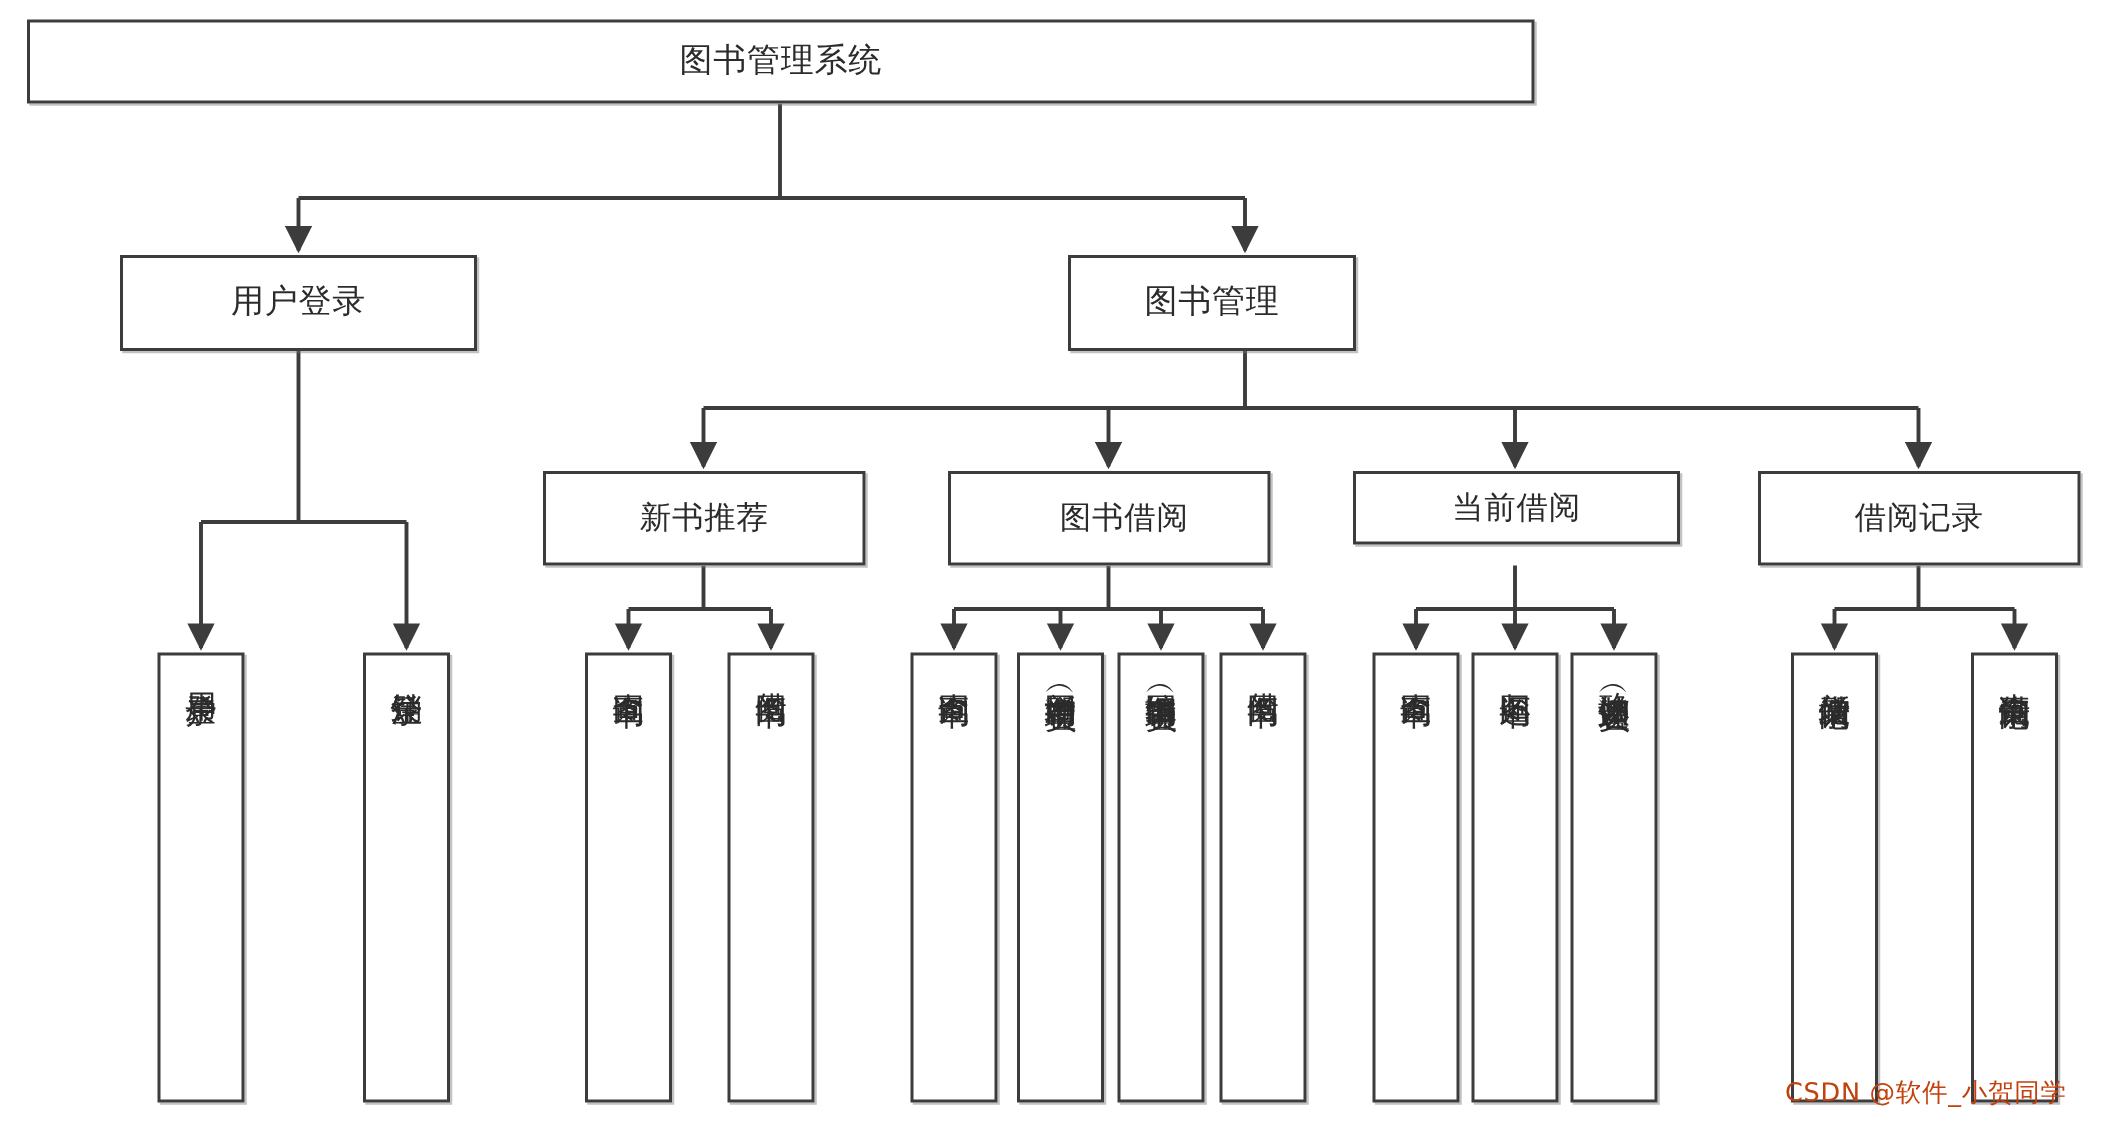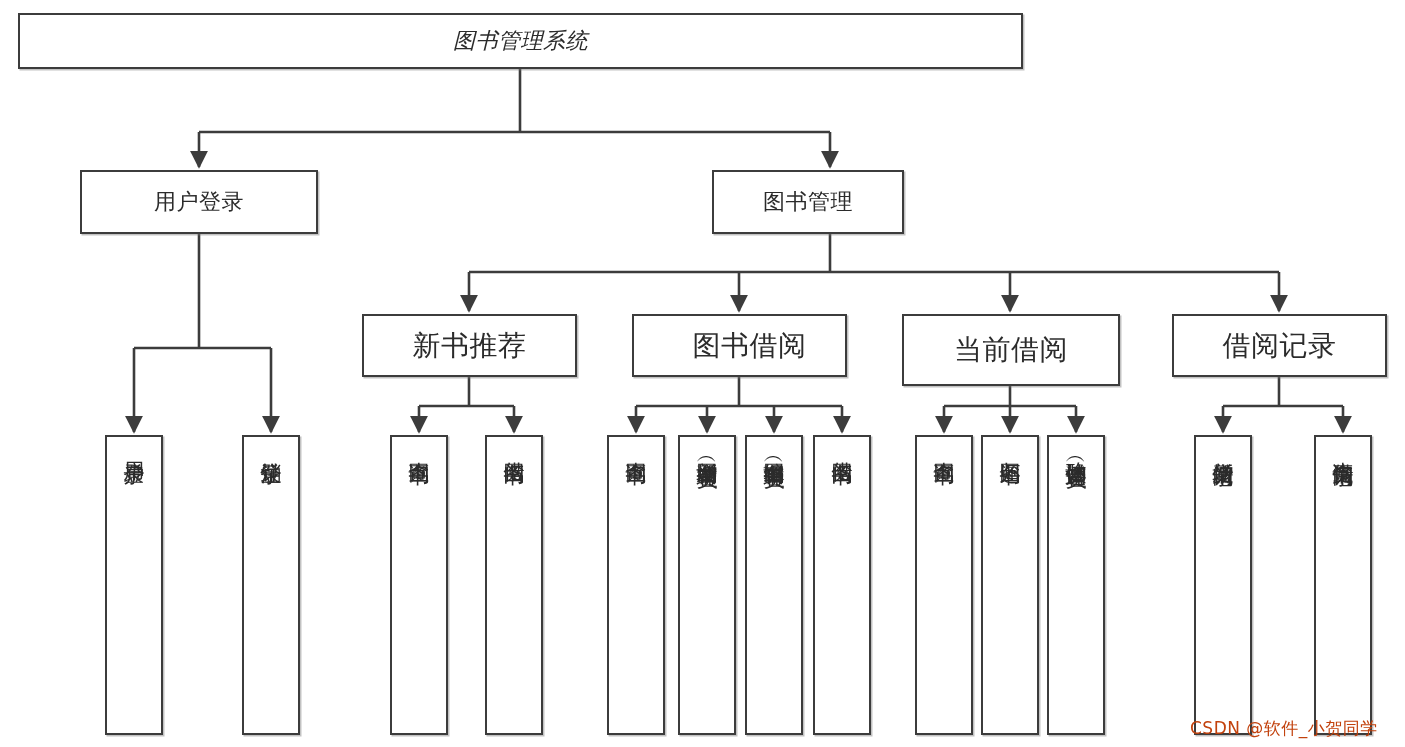--- a/index.html
+++ b/index.html
@@ -52,21 +52,21 @@
     writing-mode: vertical-rl;
     text-orientation: upright;
     -webkit-writing-mode: vertical-rl;
     font-size: 21px;
     line-height: 1.34;
     letter-spacing: 1px;
     white-space: nowrap;
   }
   .node.lvl1 .label { font-size: 22px; }
   .node.lvl2 .label { font-size: 22px; }
-  .node.lvl3 .label { font-size: 28px; }
+  .node.lvl3 .label { font-size: 21px; }
   .watermark {
     position: absolute;
     color: #c2410c;
     font-size: 17px;
     letter-spacing: 0.5px;
     white-space: nowrap;
     user-select: none;
   }
 </style>
 </head>
@@ -117,38 +117,38 @@
       <path d="M 1010 406 L 1010 432" marker-end="url(#arrow)"></path>
       <path d="M 1076 406 L 1076 432" marker-end="url(#arrow)"></path>
 
       <path d="M 1279 377 L 1279 406"></path>
       <path d="M 1223 406 L 1343 406"></path>
       <path d="M 1223 406 L 1223 432" marker-end="url(#arrow)"></path>
       <path d="M 1343 406 L 1343 432" marker-end="url(#arrow)"></path>
     </g>
   </svg>
 
-  <div class="node lvl1" style="left:18px; top:13px; width:1005px; height:56px;font-style:italic;">
+  <div class="node lvl1" style="left:18px; top:13px; width:1005px; height:56px;">
     <span class="label">图书管理系统</span>
   </div>
 
   <div class="node lvl2" style="left:80px; top:170px; width:238px; height:64px;">
     <span class="label">用户登录</span>
   </div>
   <div class="node lvl2" style="left:712px; top:170px; width:192px; height:64px;">
     <span class="label">图书管理</span>
   </div>
 
   <div class="node lvl3" style="left:362px; top:314px; width:215px; height:63px;">
     <span class="label">新书推荐</span>
   </div>
   <div class="node lvl3" style="left:632px; top:314px; width:215px; height:63px;padding-left:20px;">
     <span class="label">图书借阅</span>
   </div>
-  <div class="node lvl3" style="left:902px; top:314px; width:218px; height:72px;">
+  <div class="node lvl3" style="left:902px; top:314px; width:218px; height:49px;">
     <span class="label">当前借阅</span>
   </div>
   <div class="node lvl3" style="left:1172px; top:314px; width:215px; height:63px;">
     <span class="label">借阅记录</span>
   </div>
 
   <div class="node vertical" style="left:105px; top:435px; width:58px; height:300px;">
     <span class="label">用户登录</span>
   </div>
   <div class="node vertical" style="left:242px; top:435px; width:58px; height:300px;">

